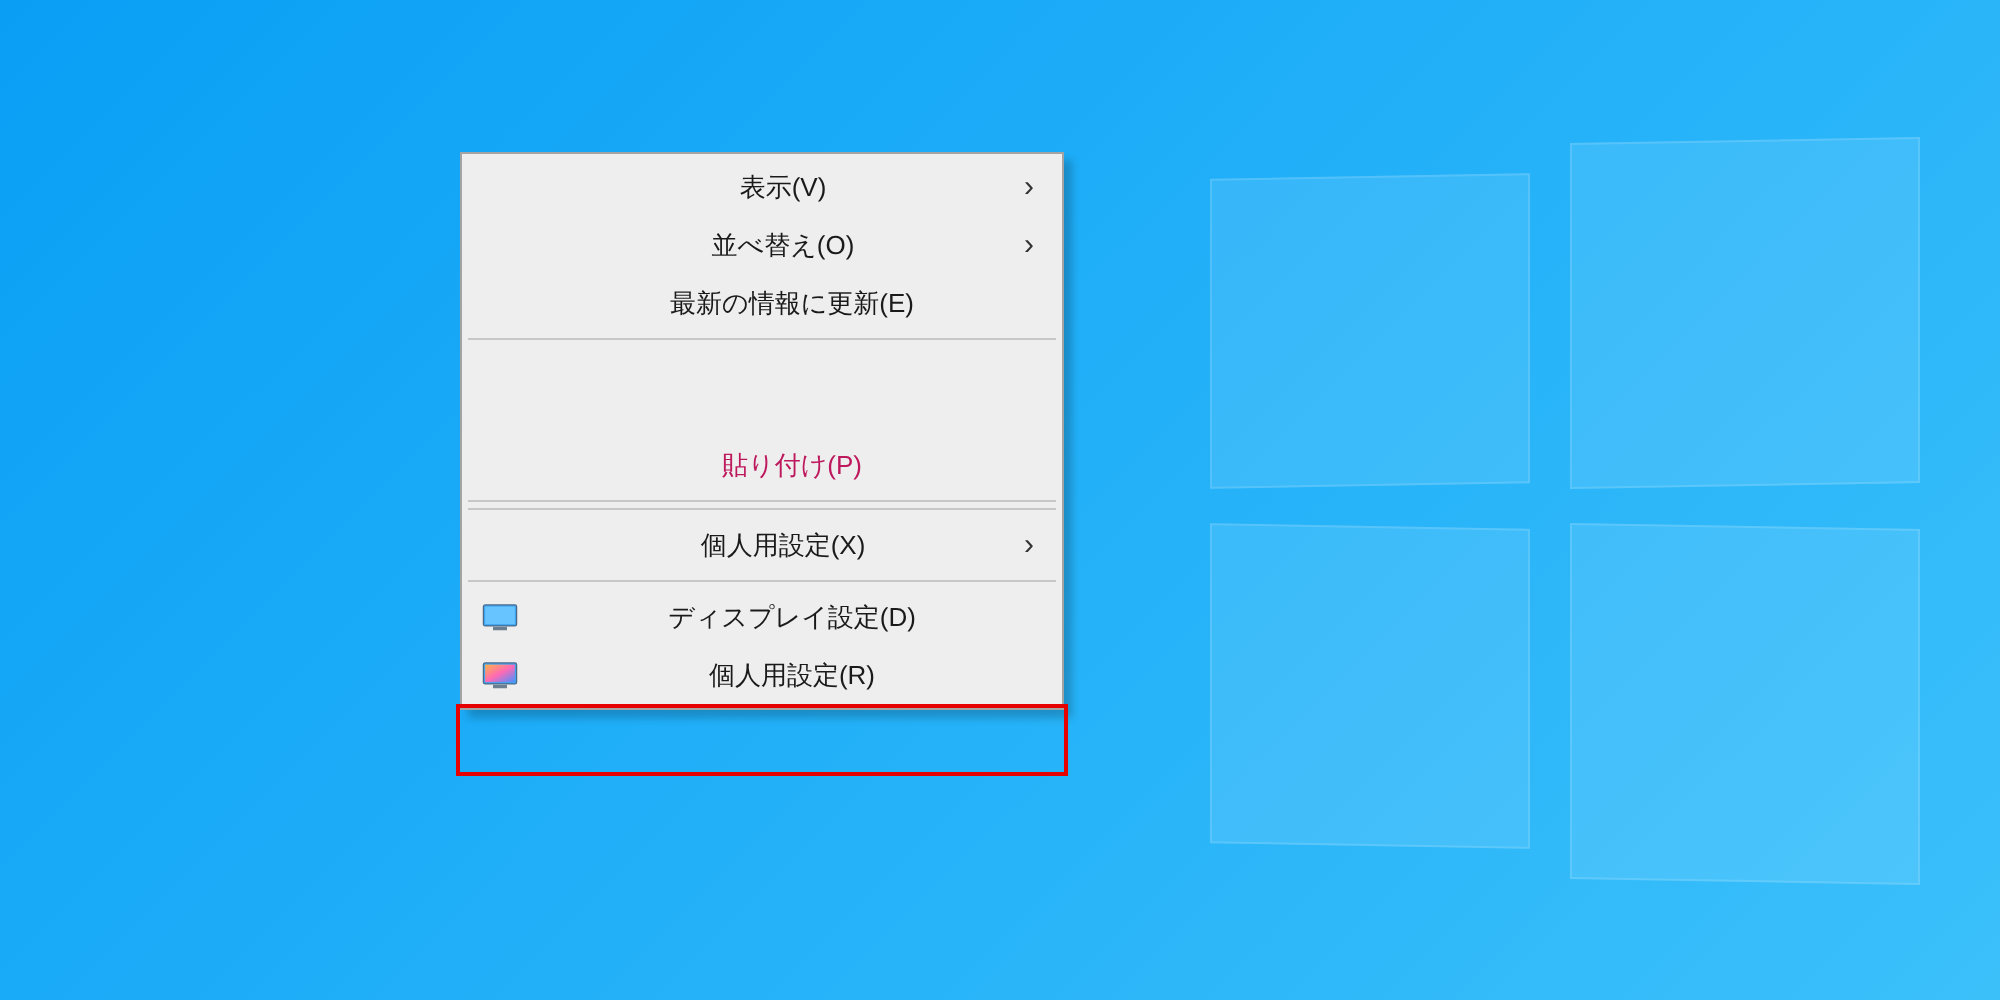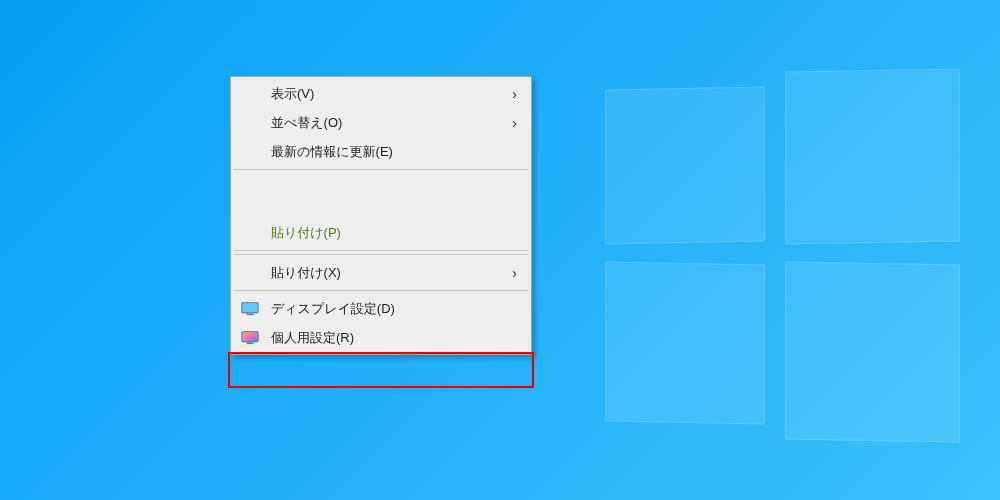--- a/index.html
+++ b/index.html
@@ -46,25 +46,26 @@
     }
     .menu-item {
       display: flex;
       align-items: center;
       height: 29px;
       padding: 0 8px 0 38px;
       position: relative;
       color: #1a1a1a;
     }
     .menu-item.disabled {
-      color: #4d7c0f;
+      color: #be185d;
       margin-top: 48px;
     }
     .menu-item .label {
       flex: 1;
+      text-align: center;
     }
     .menu-separator {
       height: 1px;
       background: #c7c7c7;
       margin: 3px 1px;
     }
     .submenu-arrow {
       font-size: 15px;
       color: #333333;
       margin-right: 4px;
@@ -136,21 +137,21 @@
     <span class="label">貼り付け(P)</span>
   </div>
 
 
   <div class="menu-separator"></div>
 
 
   <div class="menu-separator"></div>
 
   <div class="menu-item">
-    <span class="label">貼り付け(X)</span>
+    <span class="label">個人用設定(X)</span>
     <span class="submenu-arrow">›</span>
   </div>
 
   <div class="menu-separator"></div>
 
   <div class="menu-item">
     <span class="menu-icon display-icon">
       <svg viewBox="0 0 20 16">
         <rect x="0.5" y="0.5" width="19" height="12" rx="1" fill="#3fa4f0" stroke="#4a6a8a" stroke-width="0.7"></rect>
         <rect x="1.5" y="1.5" width="17" height="10" fill="#68c4ff"></rect>

